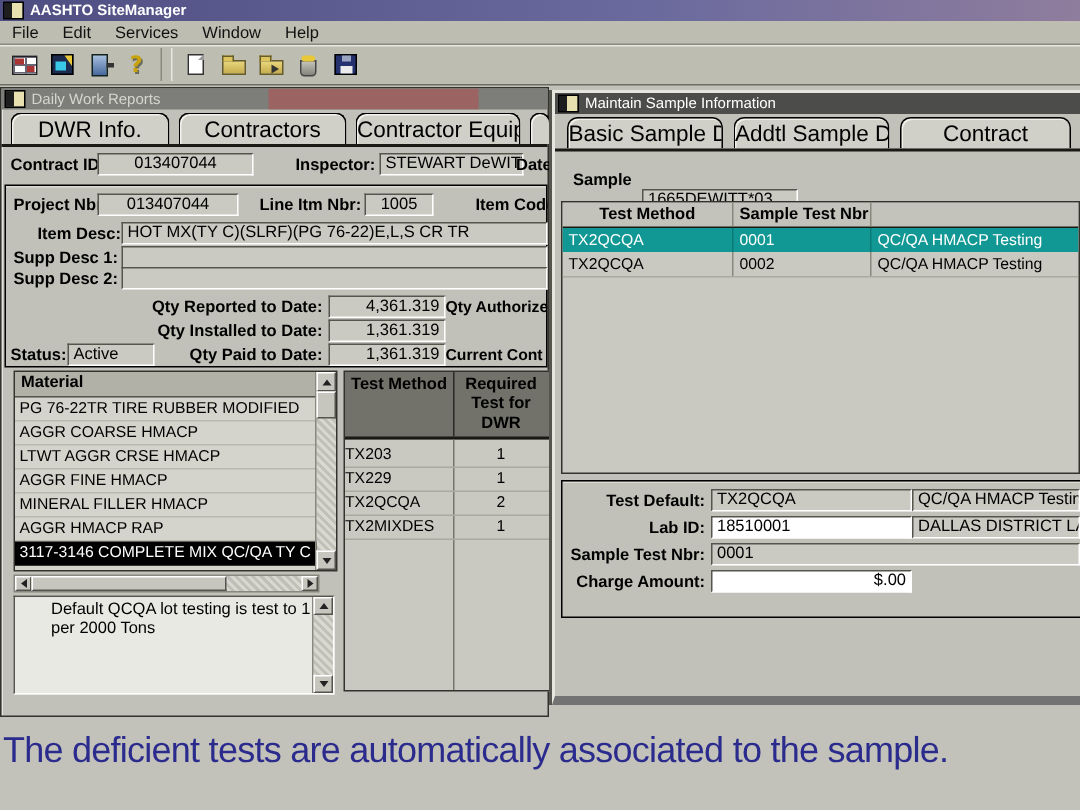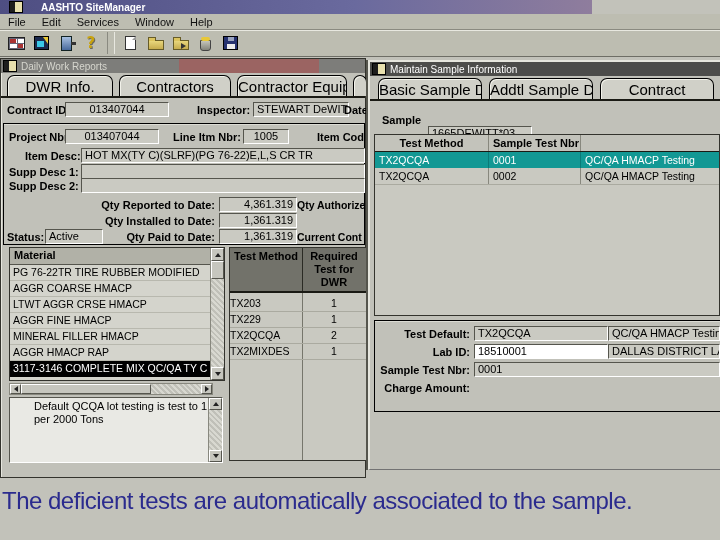--- a/index.html
+++ b/index.html
@@ -1,20 +1,20 @@
 <!DOCTYPE html>
 <html><head>
 <meta charset="utf-8">
 <style>
   html,body{margin:0;padding:0;}
   body{font-family:"Liberation Sans",sans-serif;background:#9a9a92;}
   .screen{position:relative;width:720px;height:540px;background:#c2c2ba;overflow:hidden;}
   .abs{position:absolute;}
   
-  .app-titlebar{left:0;top:0;width:592px;height:14px;background:linear-gradient(90deg,#4e4e82,#6a6a9e 60%,#8f7d9d);display:flex;align-items:center;padding-left:9px;box-sizing:border-box;gap:14px;}
+  .app-titlebar{left:0;top:0;width:720px;height:14px;background:linear-gradient(90deg,#4e4e82,#6a6a9e 60%,#8f7d9d);display:flex;align-items:center;padding-left:2px;box-sizing:border-box;}
   .app-title{color:#fff;font-size:10px;font-weight:bold;margin-left:4px;white-space:nowrap;}
   .menubar{left:0;top:14px;width:720px;height:15px;background:#bdbdb1;border-bottom:1px solid #8a8a80;display:flex;align-items:center;gap:0;}
   .menu-item{font-size:11px;color:#111;padding:0 8px;}
   .toolbar{left:0;top:30px;width:720px;height:27px;background:#bdbdb1;border-bottom:1px solid #6e6e66;box-shadow:inset 0 1px 0 #e8e8e0;display:flex;align-items:center;padding-left:4px;box-sizing:border-box;}
   .tbtn{width:25px;height:22px;display:inline-flex;align-items:center;justify-content:center;}
   .tsep{width:8px;height:22px;border-left:1px solid #8a8a80;border-right:1px solid #e8e8e0;margin:0 3px;box-sizing:border-box;}
   
   .ic{display:block;box-sizing:border-box;}
   .ic-grid{width:17px;height:13px;border:1px solid #222;background:
     linear-gradient(#a33 0 0) 1px 1px/6px 4px no-repeat,
@@ -34,21 +34,21 @@
   .ic-folder::before{content:"";position:absolute;left:-1px;top:-4px;width:6px;height:3px;background:#dcc45e;border:1px solid #675c28;border-bottom:none;}
   .ic-folder.out::after{content:"";position:absolute;right:2px;top:2px;border-top:3px solid transparent;border-bottom:3px solid transparent;border-left:5px solid #333;}
   .ic-trash{width:11px;height:11px;background:linear-gradient(#c4c4ba,#84847a);border:1px solid #444;border-radius:0 0 3px 3px;position:relative;margin-top:4px;}
   .ic-trash::before{content:"";position:absolute;top:-4px;left:0;width:9px;height:4px;background:#e8c838;border-radius:2px;}
   .ic-save{width:15px;height:14px;background:#263270;border:1px solid #000;position:relative;}
   .ic-save::before{content:"";position:absolute;left:4px;top:0;width:6px;height:4px;background:#9aa4c0;}
   .ic-save::after{content:"";position:absolute;left:3px;bottom:0;width:8px;height:5px;background:#ececec;}
   
   .window{background:#c1c1b9;box-sizing:border-box;}
   .dwr{left:0;top:58px;width:366px;height:420px;border:1px solid #33332d;box-shadow:inset 1px 1px 0 #e6e6de;}
-  .msi{left:368px;top:60px;width:352px;height:410px;border-left:2px solid #e6e6de;border-top:2px solid #e6e6de;border-bottom:1px solid #737373;box-shadow:-2px 0 0 #55554d;}
+  .msi{left:368px;top:60px;width:352px;height:410px;border-left:2px solid #e6e6de;border-top:2px solid #e6e6de;border-bottom:6px solid #737373;box-shadow:-2px 0 0 #55554d;}
   .titlebar{position:absolute;left:0;top:0;right:0;height:14px;display:flex;align-items:center;padding-left:2px;box-sizing:border-box;overflow:hidden;}
   .titlebar .ttext{font-size:10px;font-weight:normal;margin-left:4px;white-space:nowrap;z-index:2;}
   .tb-gray{background:#7d7d7a;}
   .tb-gray .ttext{color:#d6d6ce;}
   .tb-dark{background:#4c4c4a;}
   .tb-dark .ttext{color:#fff;}
   .red-stripe{position:absolute;left:178px;top:0;width:140px;height:14px;background:#9b6462;}
   .wico{width:12px;height:10px;background:linear-gradient(90deg,#1e1e1e 42%,#e8e0ae 42%);border:1px solid #000;flex:none;z-index:2;}
   .tab{position:absolute;height:21px;background:#d0d0c8;border:1px solid #000;border-bottom:none;border-radius:7px 7px 0 0;box-shadow:inset 1px 1px 0 #f2f2ea;font-size:15px;text-align:center;line-height:21px;box-sizing:border-box;overflow:hidden;white-space:nowrap;}
   .tabline{position:absolute;height:2px;background:#1a1a14;left:0;right:0;}
@@ -301,16 +301,17 @@
     <div class="fld" style="left:238px;top:264px;width:104px;">QC/QA HMACP Testing</div>
 
     <span class="lbl" style="left:5px;top:284px;width:95px;text-align:right;">Lab ID:</span>
     <div class="fld white" style="left:104px;top:282px;width:126px;">18510001</div>
     <div class="fld" style="left:238px;top:282px;width:104px;">DALLAS DISTRICT LABORATORY</div>
 
     <span class="lbl" style="left:5px;top:302px;width:95px;text-align:right;">Sample Test Nbr:</span>
     <div class="fld" style="left:104px;top:300px;width:238px;">0001</div>
 
     <span class="lbl" style="left:5px;top:320px;width:95px;text-align:right;">Charge Amount:</span>
+    <div class="fld white num" style="left:104px;top:318px;width:126px;">$.00</div>
   </div>
 
   <div class="caption">The deficient tests are automatically associated to the sample.</div>
 </div>
 
 </body></html>

